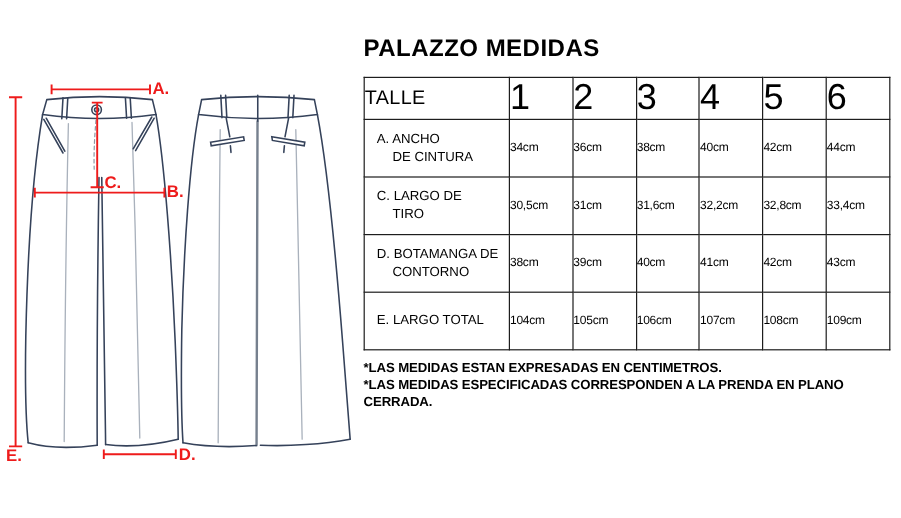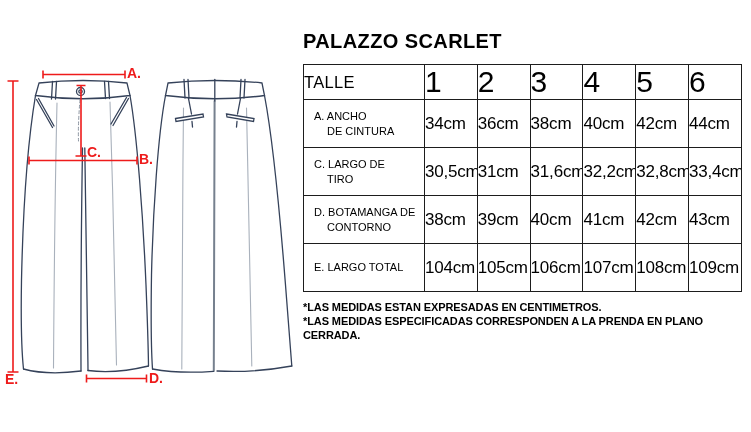--- a/index.html
+++ b/index.html
@@ -19,21 +19,21 @@
 
   table.sizes { border-collapse:collapse; table-layout:fixed; width:438px; margin-top:11px; }
   table.sizes td { border:1.6px solid #1d1d1d; vertical-align:middle; overflow:hidden; }
   tr.hdr td { height:35px; }
   tr.datarow td { height:48px; }
   td.talle { font-size:16.5px; letter-spacing:.3px; }
   td.sizenum { font-size:30px; font-weight:normal; }
   td.rowlabel { text-align:left; padding-left:10px; font-size:11px; line-height:15px; }
   .lbl-l2 { padding-left:13px; }
   .lbl-l2:empty { display:none; }
-  td.val { font-size:17px; letter-spacing:-.2px; }
+  td.val { font-size:10px; letter-spacing:-.2px; }
 
   .footnotes { margin-top:8px; font-size:11px; font-weight:bold; line-height:14px; letter-spacing:-.1px; }
 </style>
 </head>
 <body>
 
 <div class="stage">
 
   <div class="diagram">
     <svg width="300" height="432" viewBox="0 0 300 432">
@@ -107,21 +107,21 @@
     </svg>
 
     <span class="ann-label" style="left:127px; top:66px">A.</span>
     <span class="ann-label" style="left:139px; top:152px">B.</span>
     <span class="ann-label" style="left:87px;  top:145px">C.</span>
     <span class="ann-label" style="left:149px; top:371px">D.</span>
     <span class="ann-label" style="left:5px;   top:372px">E.</span>
   </div>
 
   <div class="content">
-    <div class="title">PALAZZO SCARLET</div>
+    <div class="title">PALAZZO MEDIDAS</div>
 
     <table class="sizes">
       <colgroup>
         <col style="width:121px">
         <col style="width:52.8px">
           <col style="width:52.8px">
           <col style="width:52.8px">
         <col style="width:52.8px">
           <col style="width:52.8px">
           <col style="width:52.8px">

